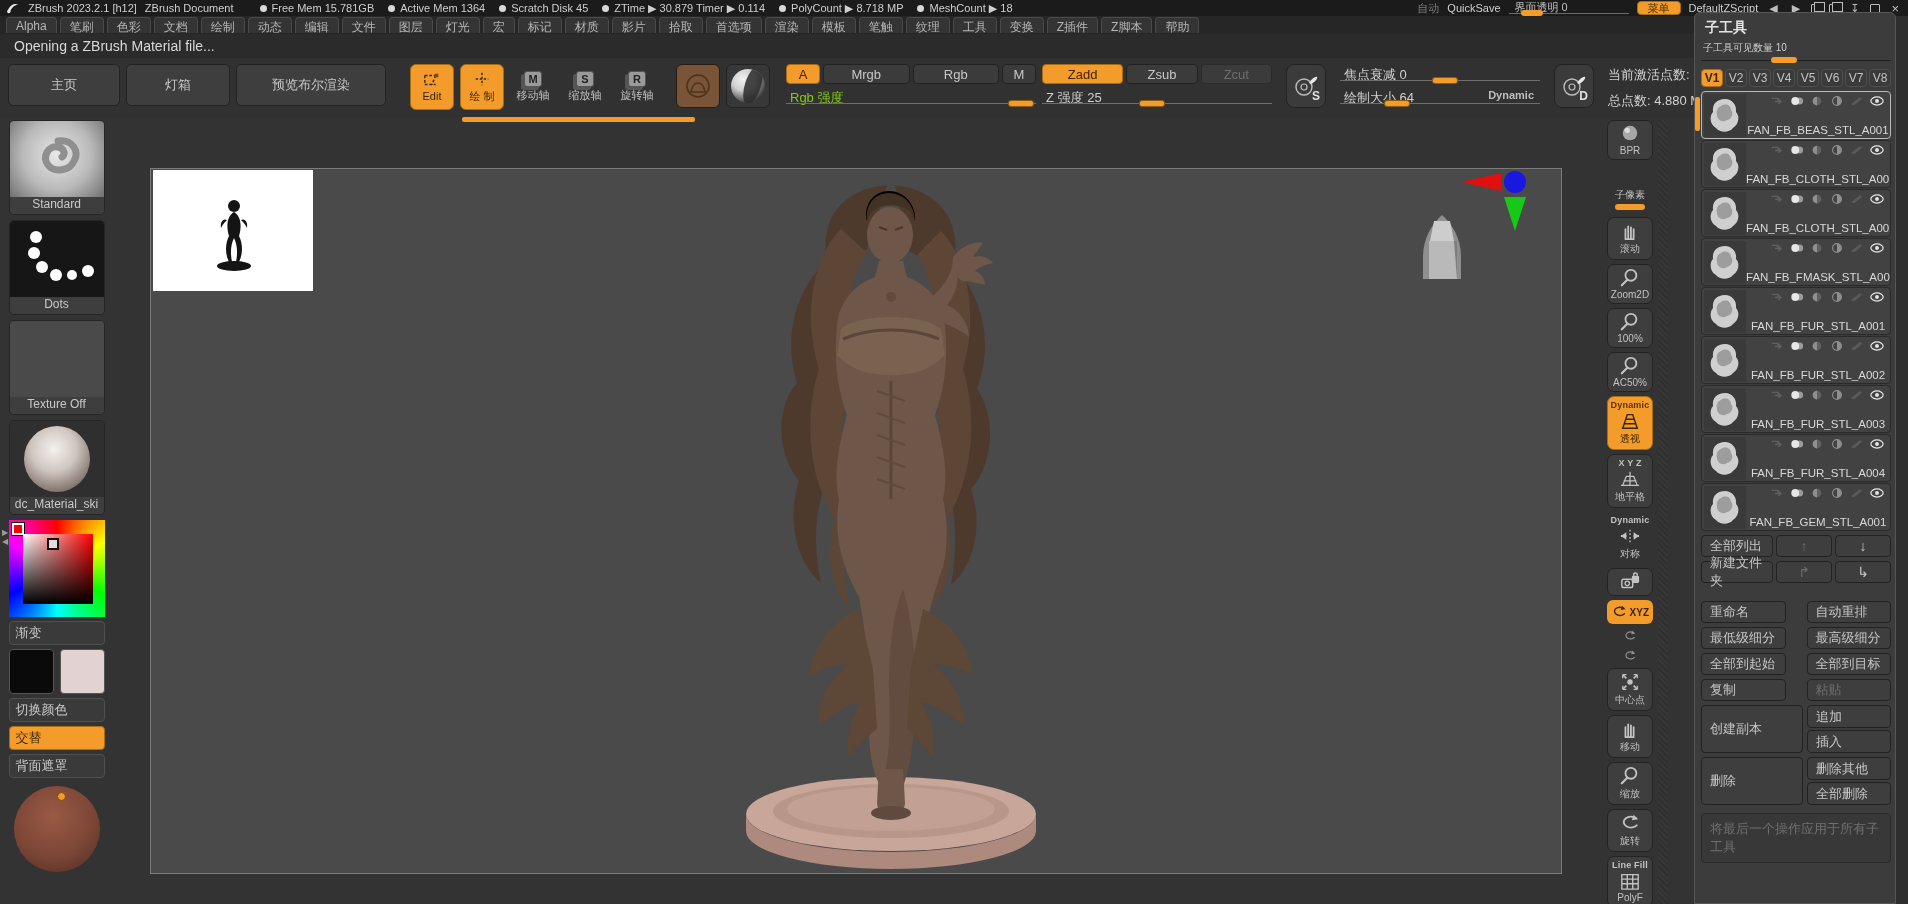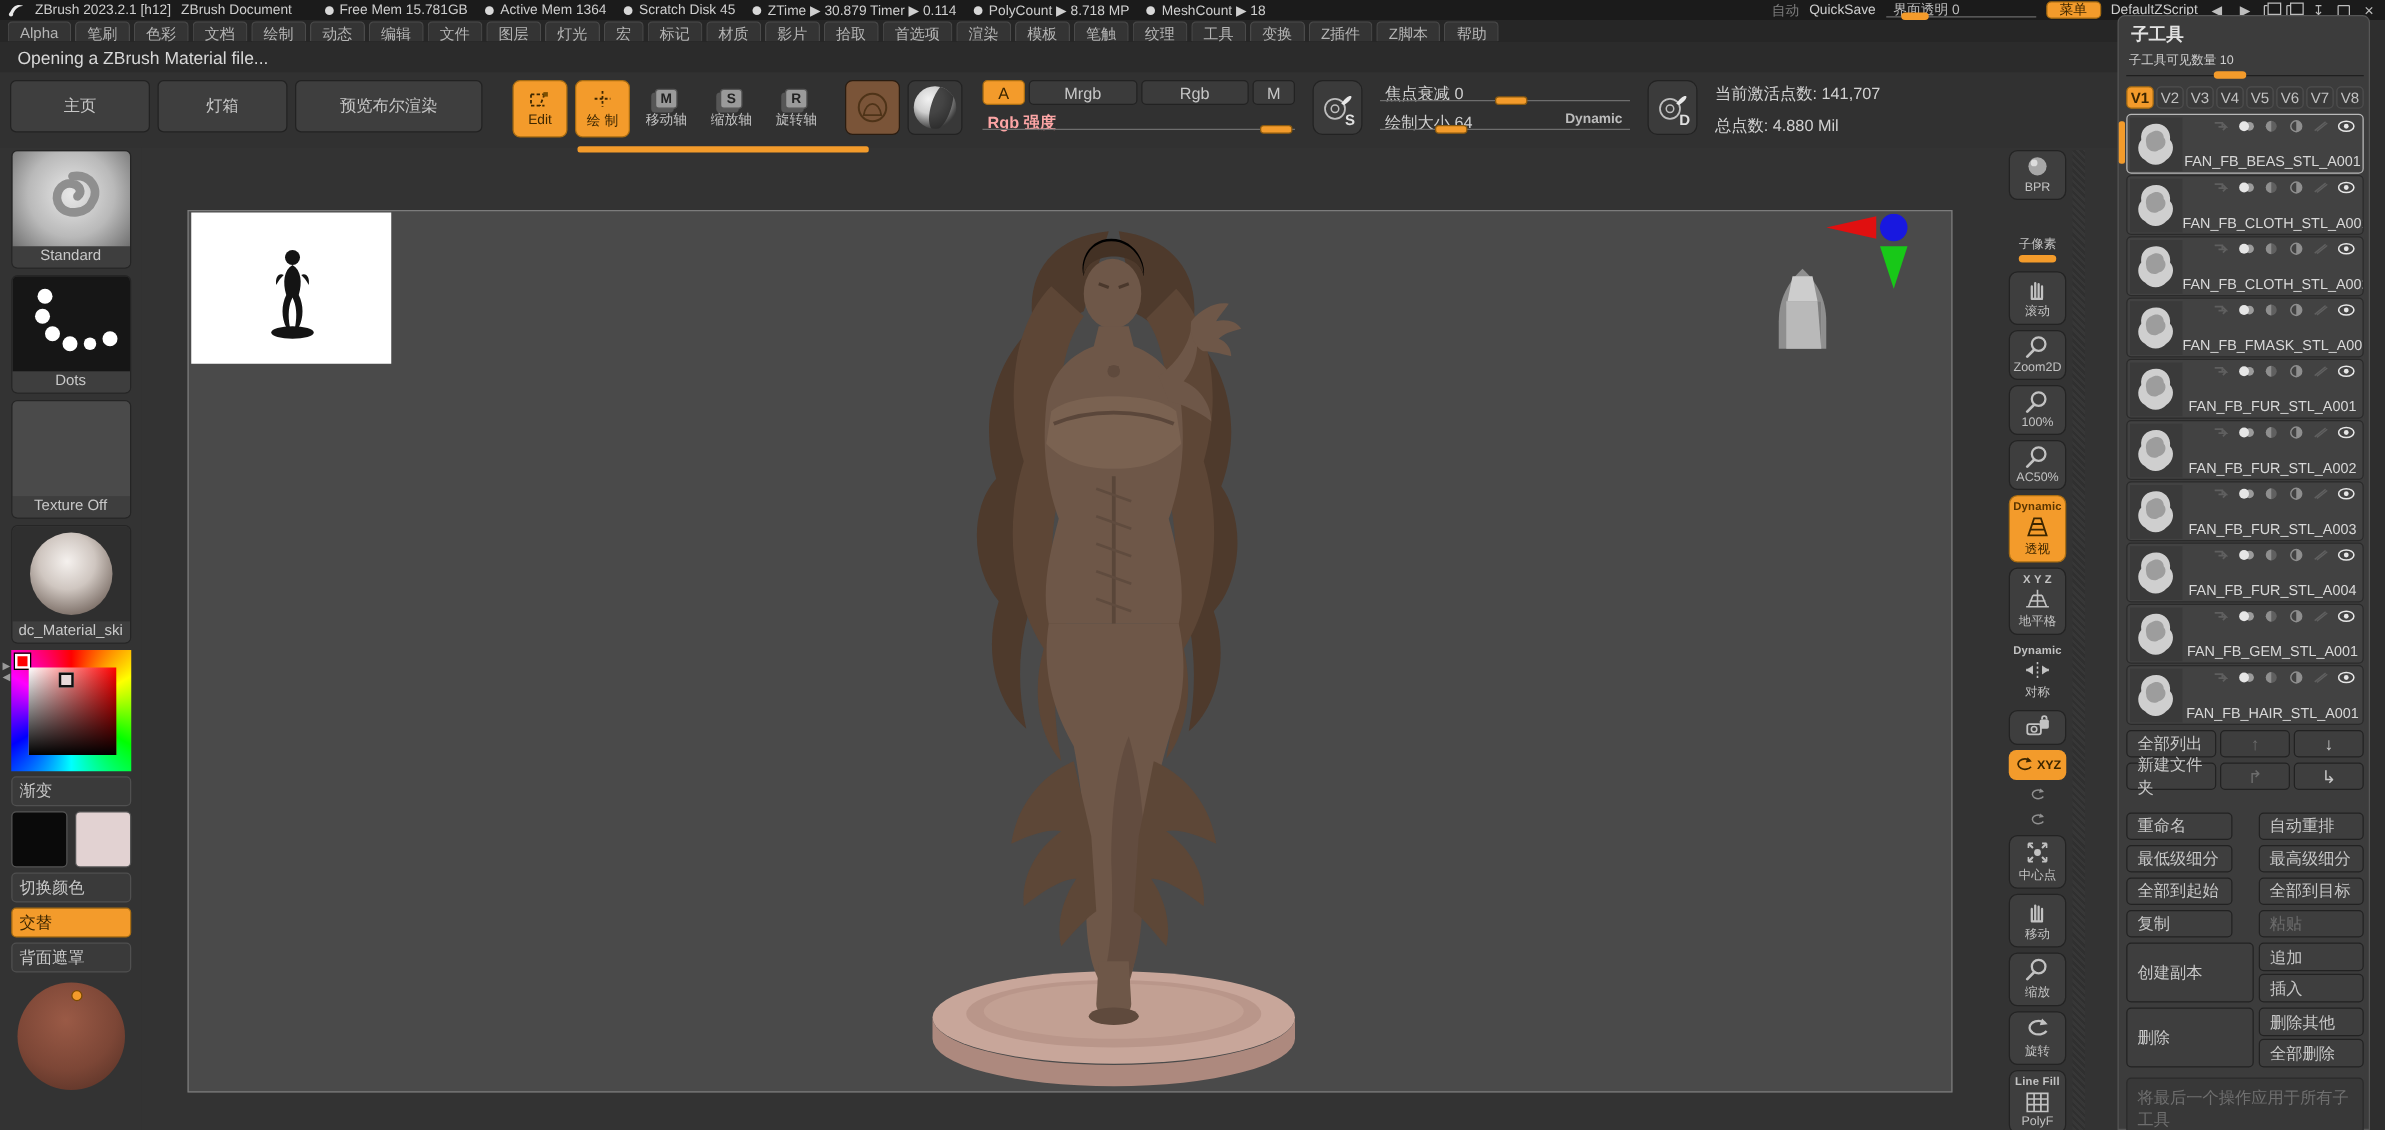--- a/index.html
+++ b/index.html
@@ -61,21 +61,21 @@
   .sphere-ball:after { content:""; position:absolute; left:14px; top:-4px; width:16px; height:40px;
     border-radius:50%; background:#2c2c2c; transform:rotate(18deg); opacity:.85; }
   .mode-col { display:flex; flex-direction:column; gap:3px; }
   .mode-row { display:flex; gap:3px; }
   .mode-btn { height:20px; border-radius:4px; background:#3b3b3b; border:1px solid #222; color:#c7c7c7;
     font-size:13px; display:flex; align-items:center; justify-content:center; padding:0 10px; }
   .mode-btn.on { background:#f39b2b; color:#3c2600; border-color:#a96d12; }
   .mode-btn.dis { color:#6d6d6d; border-color:#2c2c2c; }
   .hslider { position:relative; height:20px; }
   .hslider .lab { position:absolute; left:4px; top:2px; font-size:13px; color:#cfcfcf; white-space:nowrap; }
-  .hslider .lab.dim { color:#fca5a5;font-weight:bold; }
+  .hslider .lab.dim { color:#84cc16; }
   .hslider .track { position:absolute; left:0; right:0; bottom:3px; height:1px; background:#6e6e6e; }
   .hslider .nub { position:absolute; bottom:0; width:26px; height:7px; border-radius:3px; background:#f39b2b; border:1px solid #8a5a10; }
   .round-tool { width:40px; height:44px; border-radius:8px; background:#3b3b3b; border:1px solid #222;
     display:flex; align-items:center; justify-content:center; position:relative; margin:0 8px; }
   .round-tool .ltr { position:absolute; right:5px; bottom:4px; font-weight:bold; font-size:12px; color:#e0e0e0; }
   .counts { font-size:13px; color:#d2d2d2; display:flex; flex-direction:column; gap:8px; padding-top:2px; }
   #shelf-accent { position:absolute; left:462px; top:117px; width:233px; height:5px; background:#f39b2b; border-radius:2px; }
   .dyn-lab { font-size:11px; font-weight:bold; color:#bdbdbd; position:absolute; right:6px; top:4px; }
 
   
@@ -383,20 +383,32 @@
       <div class="mode-btn" style="flex:1">Rgb</div>
       <div class="mode-btn" style="width:34px">M</div>
     </div>
     <div class="hslider">
       <span class="lab dim">Rgb 强度</span>
       <span class="track"></span>
         <span class="nub" style="right:2px"></span>
     </div>
   </div>
 
+  <div class="mode-col" style="width:230px">
+    <div class="mode-row">
+      <div class="mode-btn on" style="flex:1.2">Zadd</div>
+      <div class="mode-btn" style="flex:1">Zsub</div>
+      <div class="mode-btn dis" style="flex:1">Zcut</div>
+    </div>
+    <div class="hslider">
+      <span class="lab">Z 强度 25</span>
+      <span class="track"></span>
+        <span class="nub" style="left:42%"></span>
+    </div>
+  </div>
 
   <div class="round-tool">
     <svg width="26" height="26" viewBox="0 0 26 26">
         <circle cx="11" cy="14" r="8" stroke="#bdbdbd" stroke-width="1.4" fill="none"></circle>
         <circle cx="11" cy="14" r="3" stroke="#bdbdbd" stroke-width="1.2" fill="none"></circle>
         <path d="M16 10 C19 5 23 3 24 4 C25 5 22 9 18 11 Z" fill="#e8e8e8"></path>
       </svg>
     <span class="ltr">S</span>
   </div>
 
@@ -983,48 +995,20 @@
           <svg class="dim">
             <use href="#ic-pen"></use>
           </svg>
           <svg class="bright">
             <use href="#ic-eye"></use>
           </svg>
         </div>
         <div class="st-name">FAN_FB_GEM_STL_A001</div>
       </div>
 
-      <div class="st-row">
-        <div class="st-thumb">
-          <svg width="42" height="43">
-            <use href="#ic-blob"></use>
-          </svg>
-        </div>
-        <div class="st-icons">
-          <svg class="dim">
-            <use href="#ic-link"></use>
-          </svg>
-          <svg class="bright">
-            <use href="#ic-paint"></use>
-          </svg>
-          <svg>
-            <use href="#ic-shade"></use>
-          </svg>
-          <svg>
-            <use href="#ic-contrast"></use>
-          </svg>
-          <svg class="dim">
-            <use href="#ic-pen"></use>
-          </svg>
-          <svg class="bright">
-            <use href="#ic-eye"></use>
-          </svg>
-        </div>
-        <div class="st-name">FAN_FB_HAIR_STL_A001</div>
-      </div>
     </div>
 
   <div class="st-actionrow">
     <div class="a-btn flex1">全部列出</div>
     <div class="a-btn arrow-btn dis">↑</div>
     <div class="a-btn arrow-btn">↓</div>
   </div>
   <div class="st-actionrow">
     <div class="a-btn flex1">新建文件夹</div>
     <div class="a-btn arrow-btn dis">↱</div>

